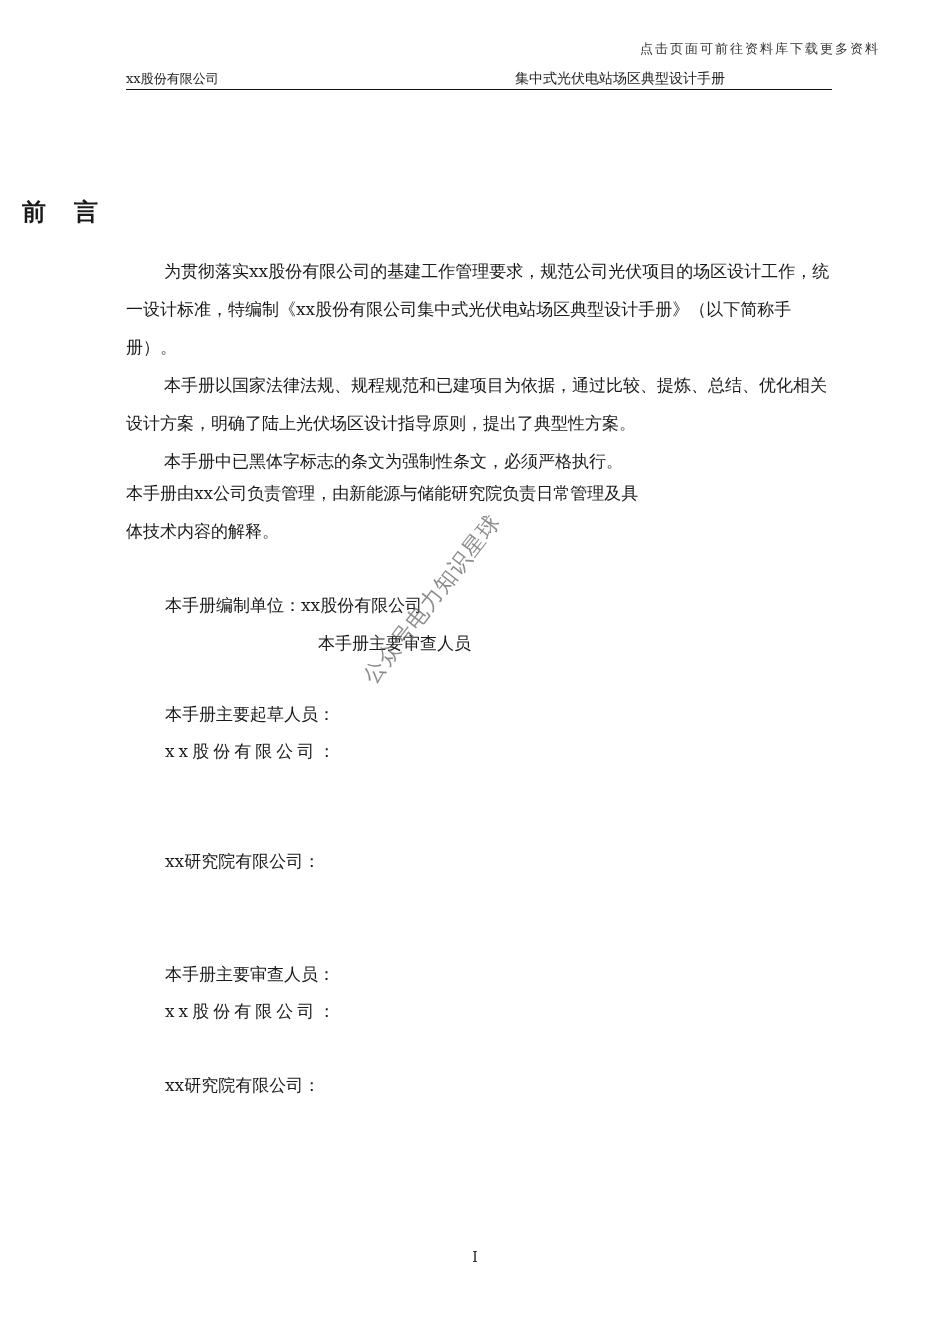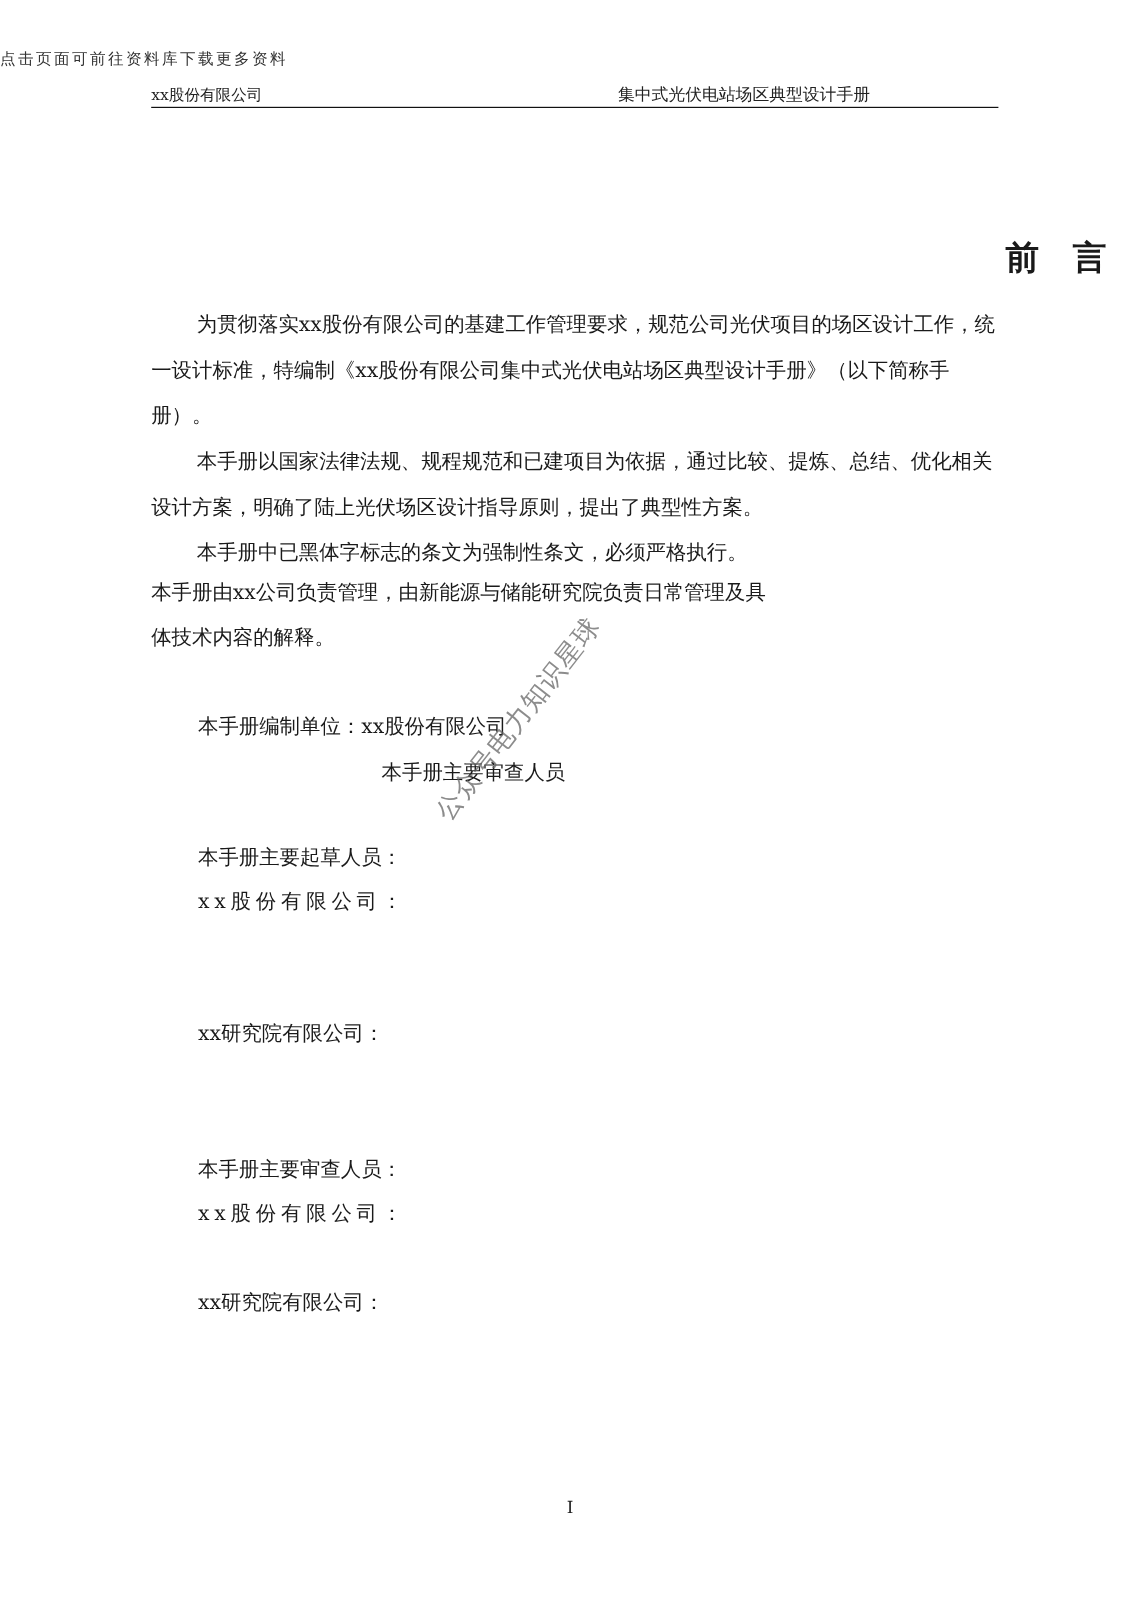--- a/index.html
+++ b/index.html
@@ -1,37 +1,37 @@
 <!DOCTYPE html>
 <html><head>
   <meta charset="utf-8">
   <style>
     html, body { margin: 0; padding: 0; background: #ffffff; }
     body {
       width: 950px; height: 1344px; position: relative; overflow: hidden;
       font-family: "DejaVu Serif", "Liberation Serif", serif; color: #1a1a1a;
     }
     .banner {
-      position: absolute; top: 40px; left: 0; width: 880px; text-align: left;
+      position: absolute; top: 40px; left: 0; width: 880px; text-align: right;
       font-size: 13px; color: #333; letter-spacing: 2px;
       font-family: "DejaVu Sans", "Liberation Sans", sans-serif;
     }
     .header-left {
       position: absolute; top: 70px; left: 126px; font-size: 13px; color: #222;
     }
     .header-right {
       position: absolute; top: 70px; left: 515px; font-size: 14px; color: #222;
     }
     .header-rule {
       position: absolute; top: 89px; left: 126px; width: 706px; height: 0;
       border-top: 1.5px solid #111;
     }
     .title {
-      position: absolute; top: 196px; left: 0; width: 950px; text-align: right;
-      font-size: 28px; font-weight: bold; letter-spacing: 28px;
+      position: absolute; top: 196px; left: 0; width: 950px; text-align: left;
+      font-size: 24px; font-weight: bold; letter-spacing: 28px;
       font-family: "DejaVu Sans", "Liberation Sans", sans-serif;
       padding-left: 22px; box-sizing: border-box;
     }
     .para {
       position: absolute; left: 126px; width: 712px; font-size: 17px;
       line-height: 38px; color: #1a1a1a;
     }
     .indent { text-indent: 38px; }
     .line {
       position: absolute; font-size: 17px; color: #1a1a1a; white-space: nowrap;

